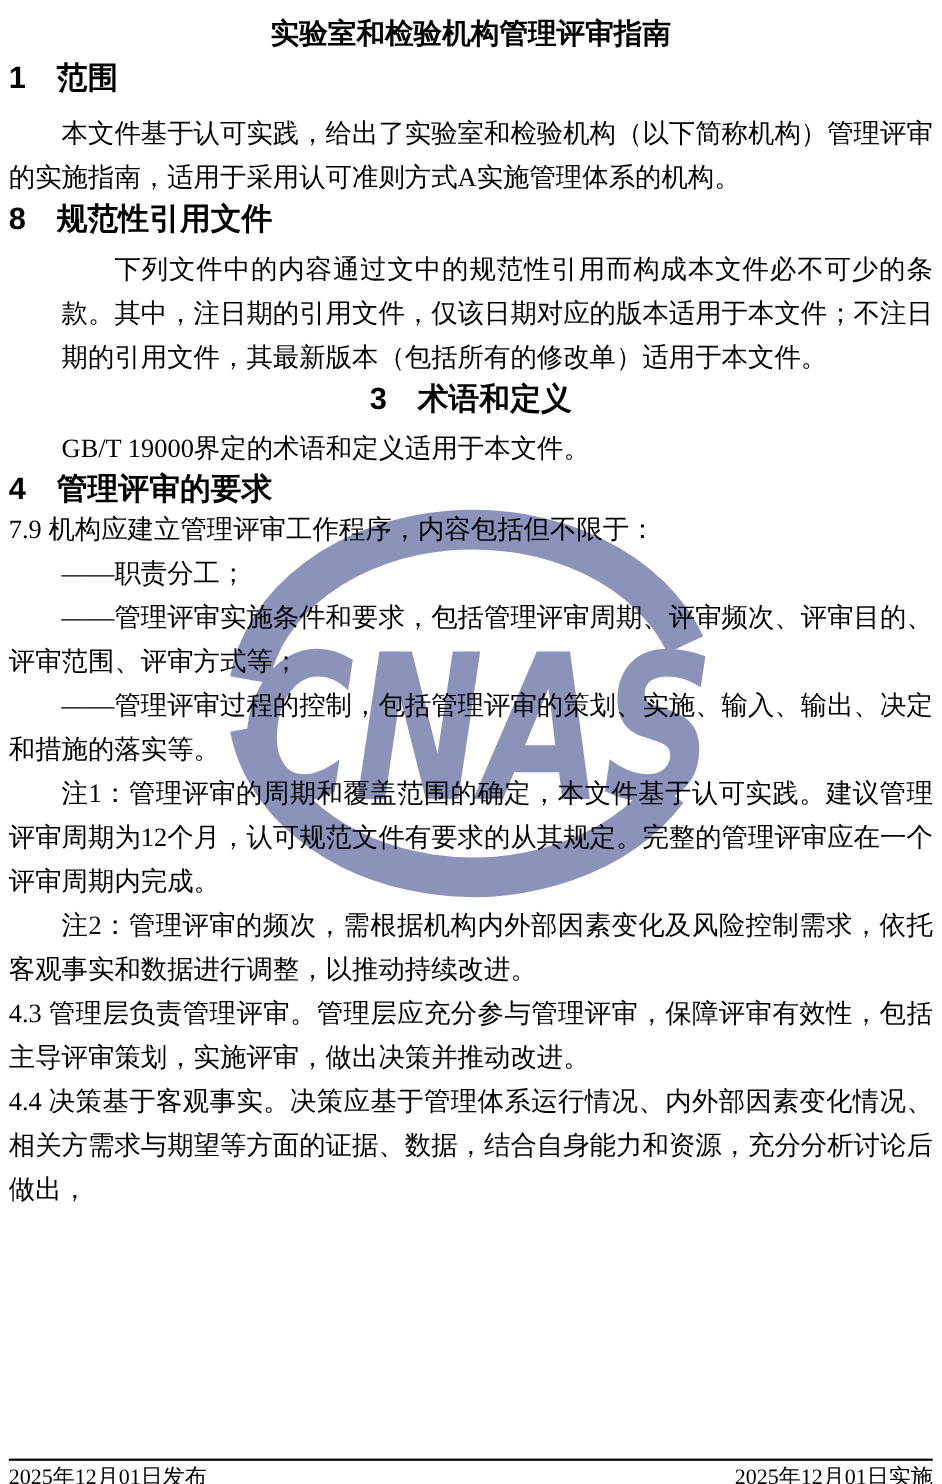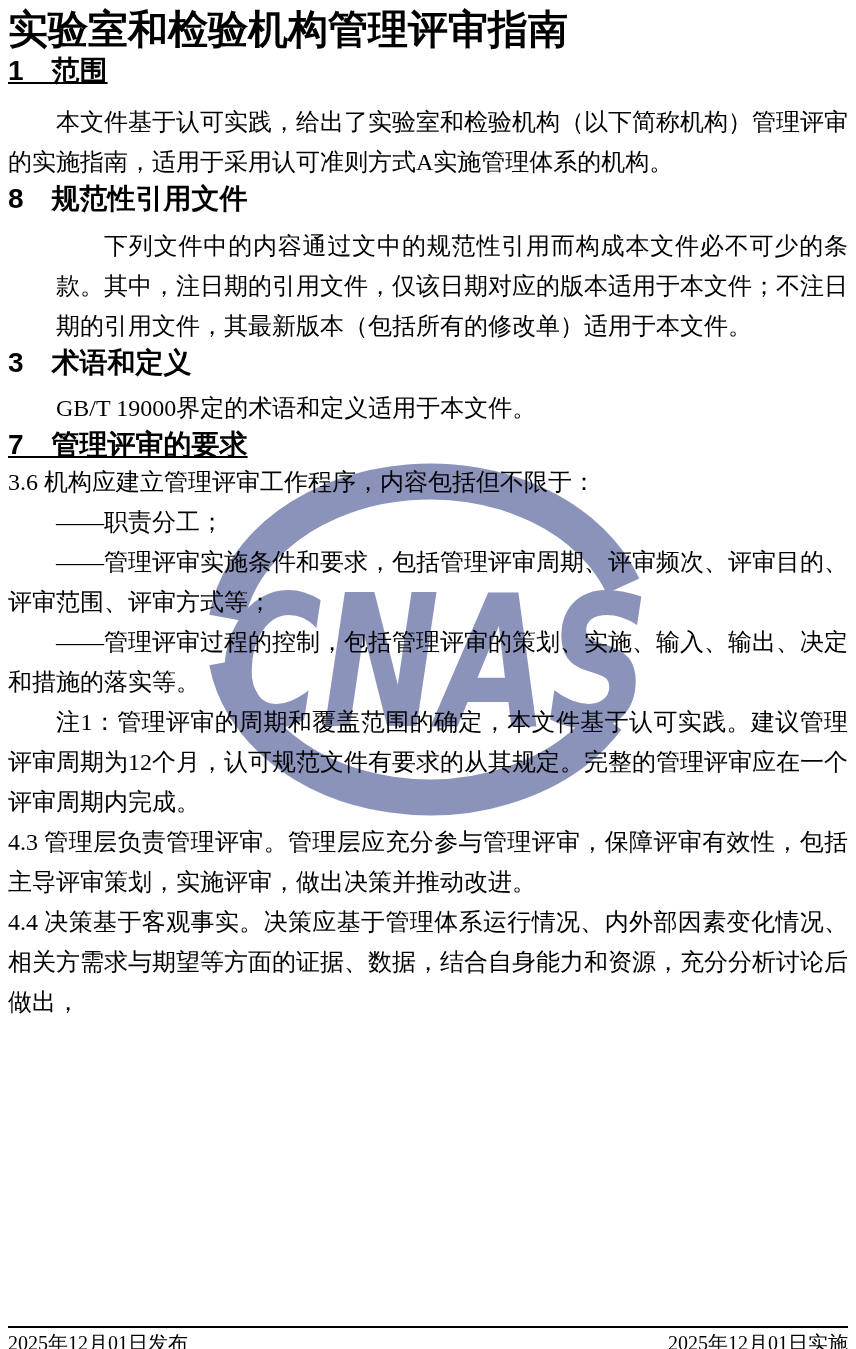--- a/index.html
+++ b/index.html
@@ -27,23 +27,24 @@
     font-style: italic;
   }
 
   .content {
     position: relative;
     z-index: 1;
     padding: 0 8px;
   }
 
   .doc-title {
-    font-family: Liberation Serif, serif;
-    font-size: 40px;
+    font-family: Liberation Sans, sans-serif;
+    font-size: 26px;
     font-weight: bold;
+    text-align: center;
     line-height: 48px;
     margin: 6px 0 0 0;
     white-space: pre-wrap;
   }
 
   h2.sec {
     font-family: "Liberation Sans", sans-serif;
     font-size: 28px;
     font-weight: bold;
     line-height: 34px;
@@ -59,22 +60,22 @@
     white-space: pre-wrap;
   }
   .pind, .p-dash, .p-note { text-indent: 2em; }
   .p-clause { text-indent: 0; }
 
   .mt4  { margin-top: 4px; }
   .mt8  { margin-top: 8px; }
   .mt10 { margin-top: 10px; margin-left: 48px; }
   .mt14 { margin-top: 14px; }
   .mt34 { margin-top: 34px; }
-  .mt36 { margin-top: 36px; text-decoration: underline; }
-  .mt46 { margin-top: 46px; }
+  .mt36 { margin-top: 36px; }
+  .mt46 { margin-top: 46px; text-align: center; }
 
   .footer {
     position: absolute;
     left: 8px; right: 8px; bottom: 0;
     z-index: 1;
     border-top: 2px solid #000;
     padding-top: 3px;
     display: flex;
     justify-content: space-between;
     font-size: 20px;
@@ -105,26 +106,27 @@
       <h2 class="sec mt34">8　规范性引用文件</h2>
       <p class="pind mt10">下列文件中的内容通过文中的规范性引用而构成本文件必不可少的条款。其中，注日期的引用文件，仅该日期对应的版本适用于本文件；不注日期的引用文件，其最新版本（包括所有的修改单）适用于本文件。</p>
     </section>
 
     <section>
       <h2 class="sec mt46">3　术语和定义</h2>
       <p class="pind mt8">GB/T 19000界定的术语和定义适用于本文件。</p>
     </section>
 
     <section>
-      <h2 class="sec mt36">7　管理评审的要求</h2>
-      <p class="p-clause">3.6 机构应建立管理评审工作程序，内容包括但不限于：</p>
+      <h2 class="sec mt36">4　管理评审的要求</h2>
+      <p class="p-clause">7.9 机构应建立管理评审工作程序，内容包括但不限于：</p>
       <p class="p-dash">——职责分工；</p>
       <p class="p-dash">——管理评审实施条件和要求，包括管理评审周期、评审频次、评审目的、评审范围、评审方式等；</p>
       <p class="p-dash">——管理评审过程的控制，包括管理评审的策划、实施、输入、输出、决定和措施的落实等。</p>
       <p class="p-note">注1：管理评审的周期和覆盖范围的确定，本文件基于认可实践。建议管理评审周期为12个月，认可规范文件有要求的从其规定。完整的管理评审应在一个评审周期内完成。</p>
+      <p class="p-note">注2：管理评审的频次，需根据机构内外部因素变化及风险控制需求，依托客观事实和数据进行调整，以推动持续改进。</p>
       <p class="p-clause">4.3 管理层负责管理评审。管理层应充分参与管理评审，保障评审有效性，包括主导评审策划，实施评审，做出决策并推动改进。</p>
       <p class="p-clause">4.4 决策基于客观事实。决策应基于管理体系运行情况、内外部因素变化情况、相关方需求与期望等方面的证据、数据，结合自身能力和资源，充分分析讨论后做出，</p>
     </section>
 
   </div>
 
   <div class="footer">
     <span>2025年12月01日发布</span>
     <span>2025年12月01日实施</span>
   </div>

